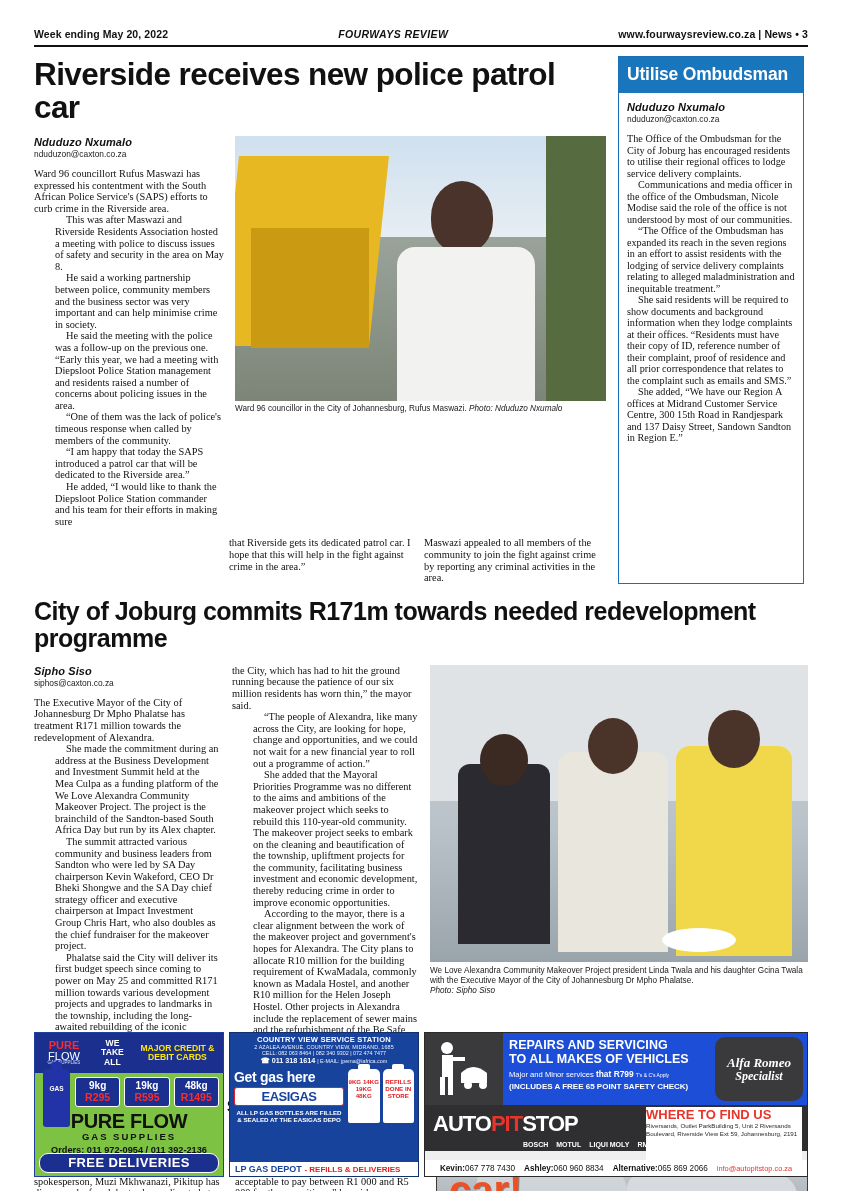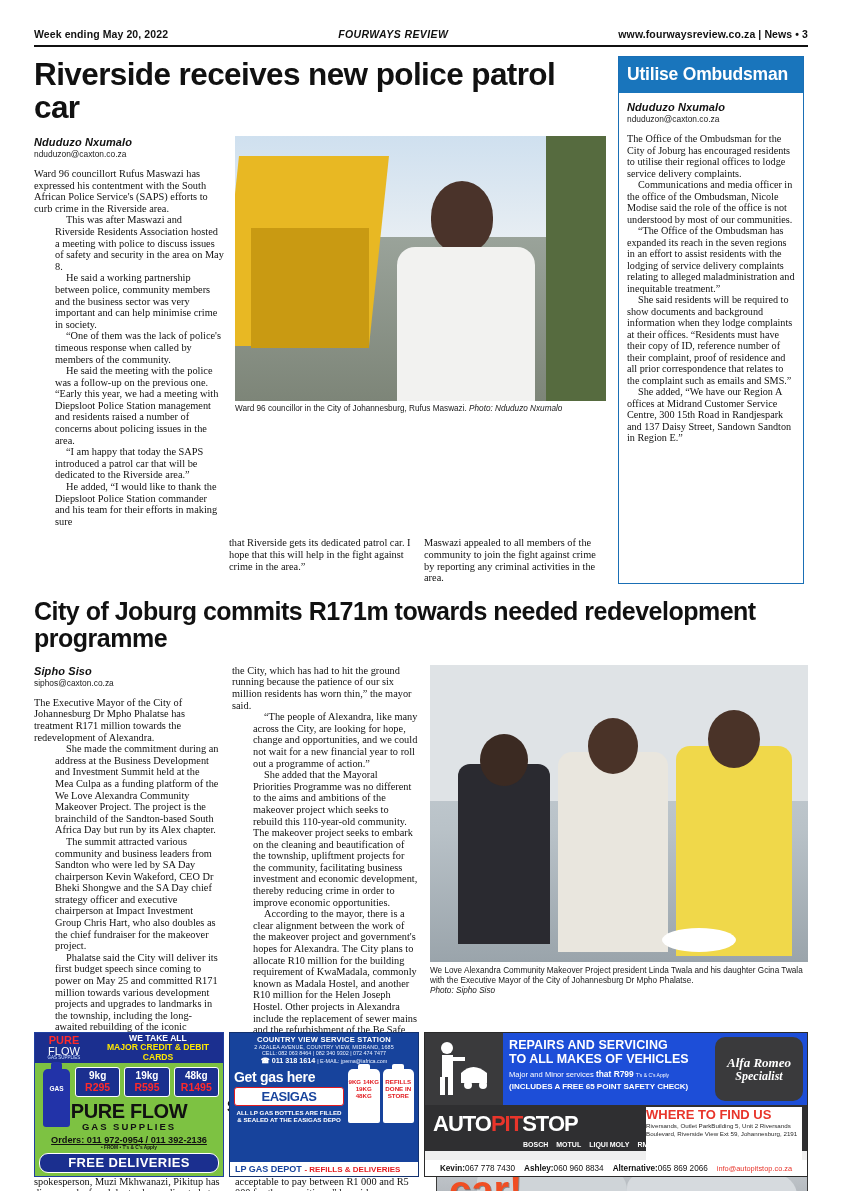--- a/index.html
+++ b/index.html
@@ -84,28 +84,28 @@
                    border-top:1px solid #8d9095; color:#16171a; font-family:"Liberation Sans", sans-serif;
                    font-weight:bold; font-style:italic; font-size:11px; display:flex; align-items:center;
                    justify-content:center; }
 
   
   .ads-strip { position:absolute; left:34px; right:34px; bottom:14px; height:145px; display:flex; gap:5px; }
 
   
   .ad-pf { width:190px; border:1px solid #1f3f9e; background:#7dc242; position:relative; overflow:hidden;
            font-family:"Liberation Sans", sans-serif; }
-  .pf-top { display:flex; height:30px; }
+  .pf-top { display:flex; height:40px; }
   .pf-logo { width:58px; background:#1b2f8f; color:#fff; display:flex; flex-direction:column;
              align-items:center; justify-content:center; line-height:0.95; }
   .pf-logo b { font-size:11px; color:#ff2a2a; }
   .pf-logo i { font-size:11px; color:#ffffff; font-style:normal; }
   .pf-logo s { font-size:4.5px; text-decoration:none; color:#cfe0ff; }
   .pf-take { flex:1; background:#1b2f8f; color:#fff; font-size:8.6px; font-weight:bold; text-align:center;
-             display:flex; flex-direction:column; align-items:center; justify-content:center; line-height:1.05; }
+             display:flex; flex-direction:row; align-items:center; justify-content:center; line-height:1.05; }
   .pf-take .l2 { color:#ffe800; font-size:8.6px; }
   .pf-prices { display:flex; gap:4px; padding:4px 4px 0 40px; }
   .pf-price { flex:1; background:#1b2f8f; border:1px solid #fff; border-radius:3px; text-align:center;
               color:#fff; padding:2px 0 3px 0; }
   .pf-price .kg { font-size:10px; font-weight:bold; }
   .pf-price .rr { font-size:10.5px; font-weight:bold; color:#ff2a2a; }
   .pf-cyl { position:absolute; left:8px; top:36px; width:27px; height:58px; background:#2233a8;
             border-radius:5px 5px 3px 3px; }
   .pf-cyl:before { content:""; position:absolute; left:8px; top:-7px; width:11px; height:8px;
                    background:#2233a8; border-radius:3px 3px 0 0; }
@@ -213,22 +213,22 @@
       <h1 class="headline1">Riverside receives new police patrol car</h1>
 
       <div class="a1-top">
         <div class="a1-leftcol">
           <div class="byline">Nduduzo Nxumalo</div>
           <div class="email">nduduzon@caxton.co.za</div>
           <div class="body-col">
             <p>Ward 96 councillort Rufus Maswazi has expressed his contentment with the South African Police Service's (SAPS) efforts to curb crime in the Riverside area.</p>
             <p>This was after Maswazi and Riverside Residents Association hosted a meeting with police to discuss issues of safety and security in the area on May 8.</p>
             <p>He said a working partnership between police, community members and the business sector was very important and can help minimise crime in society.</p>
+            <p>He said the meeting with the police was a follow-up on the previous one. “Early this year, we had a meeting with Diepsloot Police Station management and residents raised a number of concerns about policing issues in the area.</p>
             <p>“One of them was the lack of police's timeous response when called by members of the community.</p>
-            <p>He said the meeting with the police was a follow-up on the previous one. “Early this year, we had a meeting with Diepsloot Police Station management and residents raised a number of concerns about policing issues in the area.</p>
             <p>“I am happy that today the SAPS introduced a patrol car that will be dedicated to the Riverside area.”</p>
             <p>He added, “I would like to thank the Diepsloot Police Station commander and his team for their efforts in making sure</p>
           </div>
         </div>
 
         <div>
           <div class="photo1">
             <div class="sky"></div>
             <div class="ground"></div>
             <div class="excav"></div>

